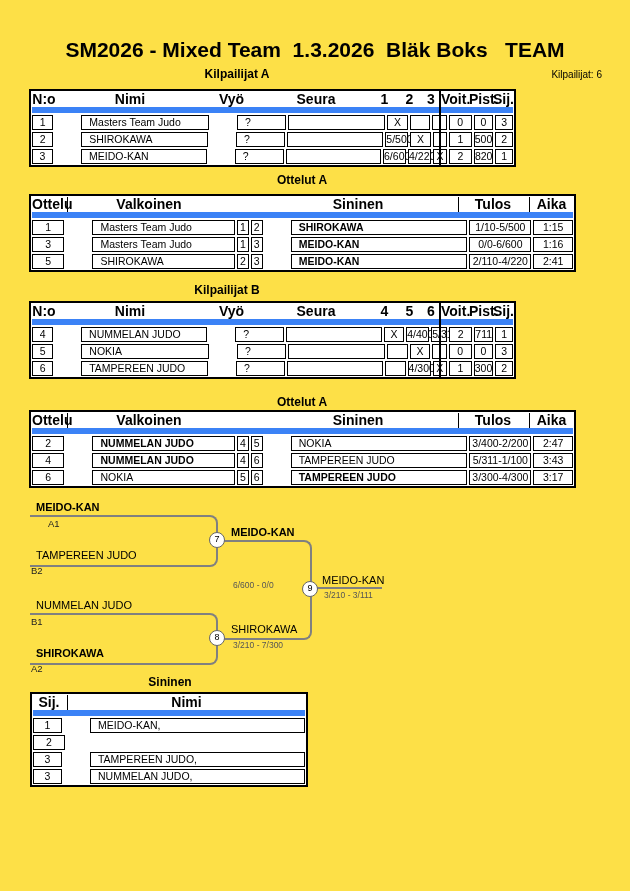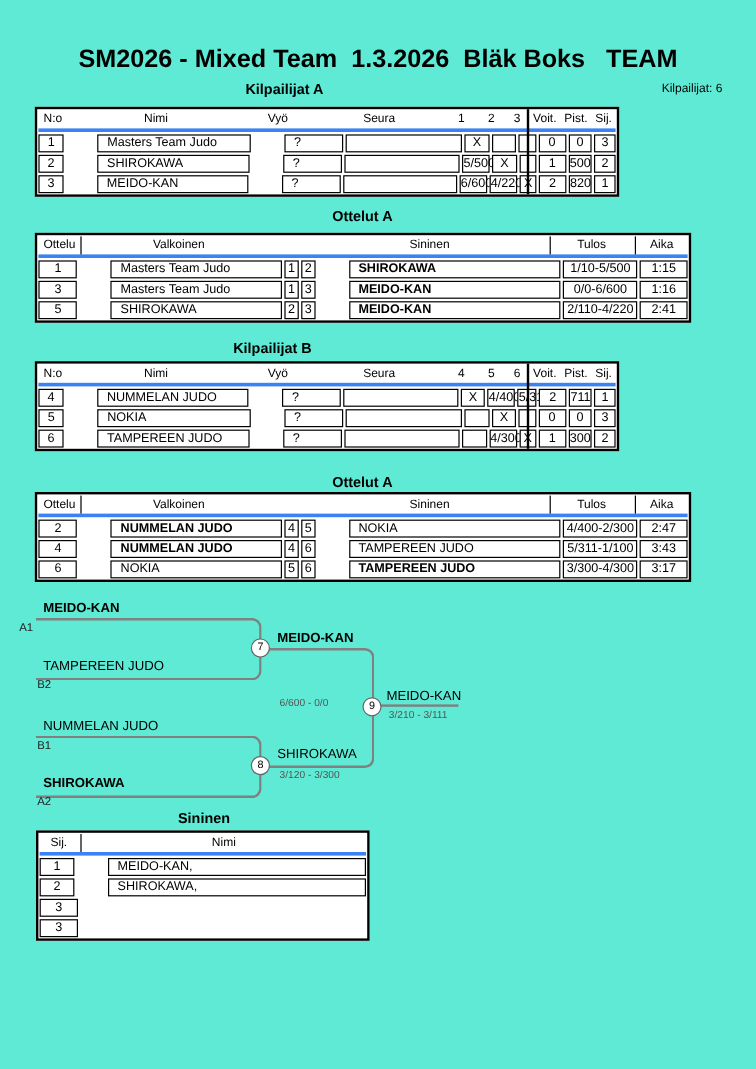--- a/index.html
+++ b/index.html
@@ -1,26 +1,26 @@
 <!DOCTYPE html>
 <html><head>
 <meta charset="utf-8">
 <style>
   html,body{margin:0;padding:0;background:#fff;}
-  .page{position:relative;width:630px;height:891px;background:#5eead4;color:#000;
+  .page{position:relative;width:630px;height:891px;background:#fde047;color:#000;
         font-family:"Liberation Sans","DejaVu Sans",sans-serif;overflow:hidden;}
   .abs{position:absolute;}
   .page-title{font-weight:bold;font-size:21px;white-space:pre;}
   .sect-title{font-weight:bold;font-size:12px;white-space:pre;}
   .small-note{font-size:10px;}
   .ctr{transform:translateX(-50%);}
 
   
   .tbl{position:absolute;border:2px solid #000;padding:1px;background:#fff;box-sizing:content-box;}
-  .hrow{display:flex;gap:2px;font-weight:normal;font-size:10px;border-bottom:3px solid #3b82f6;}
+  .hrow{display:flex;gap:2px;font-weight:bold;font-size:14px;border-bottom:6px solid #3b82f6;}
   .hc{height:15px;line-height:15px;text-align:center;box-sizing:border-box;white-space:nowrap;}
   .drow{display:flex;gap:2px;margin-top:2px;font-size:10.5px;}
   .c{border:1px solid #000;height:15px;line-height:13px;text-align:center;box-sizing:border-box;
      white-space:nowrap;overflow:visible;background:#fff;}
   .left{text-align:left;padding-left:7px;margin-left:26px;}
   .b{font-weight:bold;}
   .vsep{position:absolute;top:0;bottom:0;width:2px;background:#000;}
   .br-l{border-left:1px solid #000;}
   .br-r{border-right:1px solid #000;}
 
@@ -215,21 +215,21 @@
       <div class="hc o-bn">Sininen</div>
       <div class="hc o-r br-l">Tulos</div>
       <div class="hc o-t br-l">Aika</div>
     </div>
     <div class="drow">
       <div class="c o-m">2</div>
       <div class="c o-wn left b">NUMMELAN JUDO</div>
       <div class="c o-n1">4</div>
       <div class="c o-n2">5</div>
       <div class="c o-bn left">NOKIA</div>
-      <div class="c o-r">4/400-2/300</div>
+      <div class="c o-r">3/400-2/200</div>
       <div class="c o-t">2:47</div>
     </div>
     <div class="drow">
       <div class="c o-m">4</div>
       <div class="c o-wn left b">NUMMELAN JUDO</div>
       <div class="c o-n1">4</div>
       <div class="c o-n2">6</div>
       <div class="c o-bn left">TAMPEREEN JUDO</div>
       <div class="c o-r">5/311-1/100</div>
       <div class="c o-t">3:43</div>
@@ -241,59 +241,60 @@
       <div class="c o-n2">6</div>
       <div class="c o-bn left b">TAMPEREEN JUDO</div>
       <div class="c o-r">3/300-4/300</div>
       <div class="c o-t">3:17</div>
     </div>
   </div>
 
   <div>
     <div class="conn-pair" style="left:30px;top:515px;width:186px;height:48px;"></div>
     <div class="br-name b" style="left:36px;top:501px;">MEIDO-KAN</div>
-    <div class="br-seed" style="left:16px;top:518px;">A1</div>
+    <div class="br-seed" style="left:48px;top:518px;">A1</div>
     <div class="br-name" style="left:36px;top:549px;">TAMPEREEN JUDO</div>
     <div class="br-seed" style="left:31px;top:565px;">B2</div>
     <div class="circle" style="left:209px;top:532px;">7</div>
     <div class="conn-up" style="left:223px;top:540px;width:87px;height:48px;"></div>
     <div class="br-name b" style="left:231px;top:526px;">MEIDO-KAN</div>
     <div class="br-score" style="left:233px;top:544px;margin-top:36px;">6/600 - 0/0</div>
 
     <div class="conn-pair" style="left:30px;top:613px;width:186px;height:48px;"></div>
     <div class="br-name" style="left:36px;top:599px;">NUMMELAN JUDO</div>
     <div class="br-seed" style="left:31px;top:616px;">B1</div>
     <div class="br-name b" style="left:36px;top:647px;">SHIROKAWA</div>
     <div class="br-seed" style="left:31px;top:663px;">A2</div>
     <div class="circle" style="left:209px;top:630px;">8</div>
     <div class="conn-down" style="left:223px;top:588px;width:87px;height:50px;"></div>
     <div class="br-name" style="left:231px;top:623px;">SHIROKAWA</div>
-    <div class="br-score" style="left:233px;top:640px;">3/120 - 3/300</div>
+    <div class="br-score" style="left:233px;top:640px;">3/210 - 7/300</div>
 
     <div class="circle" style="left:302px;top:581px;">9</div>
     <div class="line" style="left:316px;top:587px;width:66px;height:2px;"></div>
     <div class="br-name" style="left:322px;top:574px;">MEIDO-KAN</div>
     <div class="br-score" style="left:324px;top:590px;">3/210 - 3/111</div>
   </div>
 
   <div class="abs sect-title ctr" style="left:170px;top:675px;">Sininen</div>
   <div class="tbl" style="left:30px;top:692px;width:272px;">
     <div class="hrow">
       <div class="hc t-s">Sij.</div>
       <div class="hc t-n br-l">Nimi</div>
     </div>
     <div class="drow">
       <div class="c t-s">1</div>
       <div class="c t-n left">MEIDO-KAN,</div>
     </div>
     <div class="drow">
       <div class="c t-s">2</div>
-      <div class="c t-n left">SHIROKAWA,</div>
     </div>
     <div class="drow">
       <div class="c t-s">3</div>
+      <div class="c t-n left">TAMPEREEN JUDO,</div>
     </div>
     <div class="drow">
       <div class="c t-s">3</div>
+      <div class="c t-n left">NUMMELAN JUDO,</div>
     </div>
   </div>
 
 </div>
 
 </body></html>

